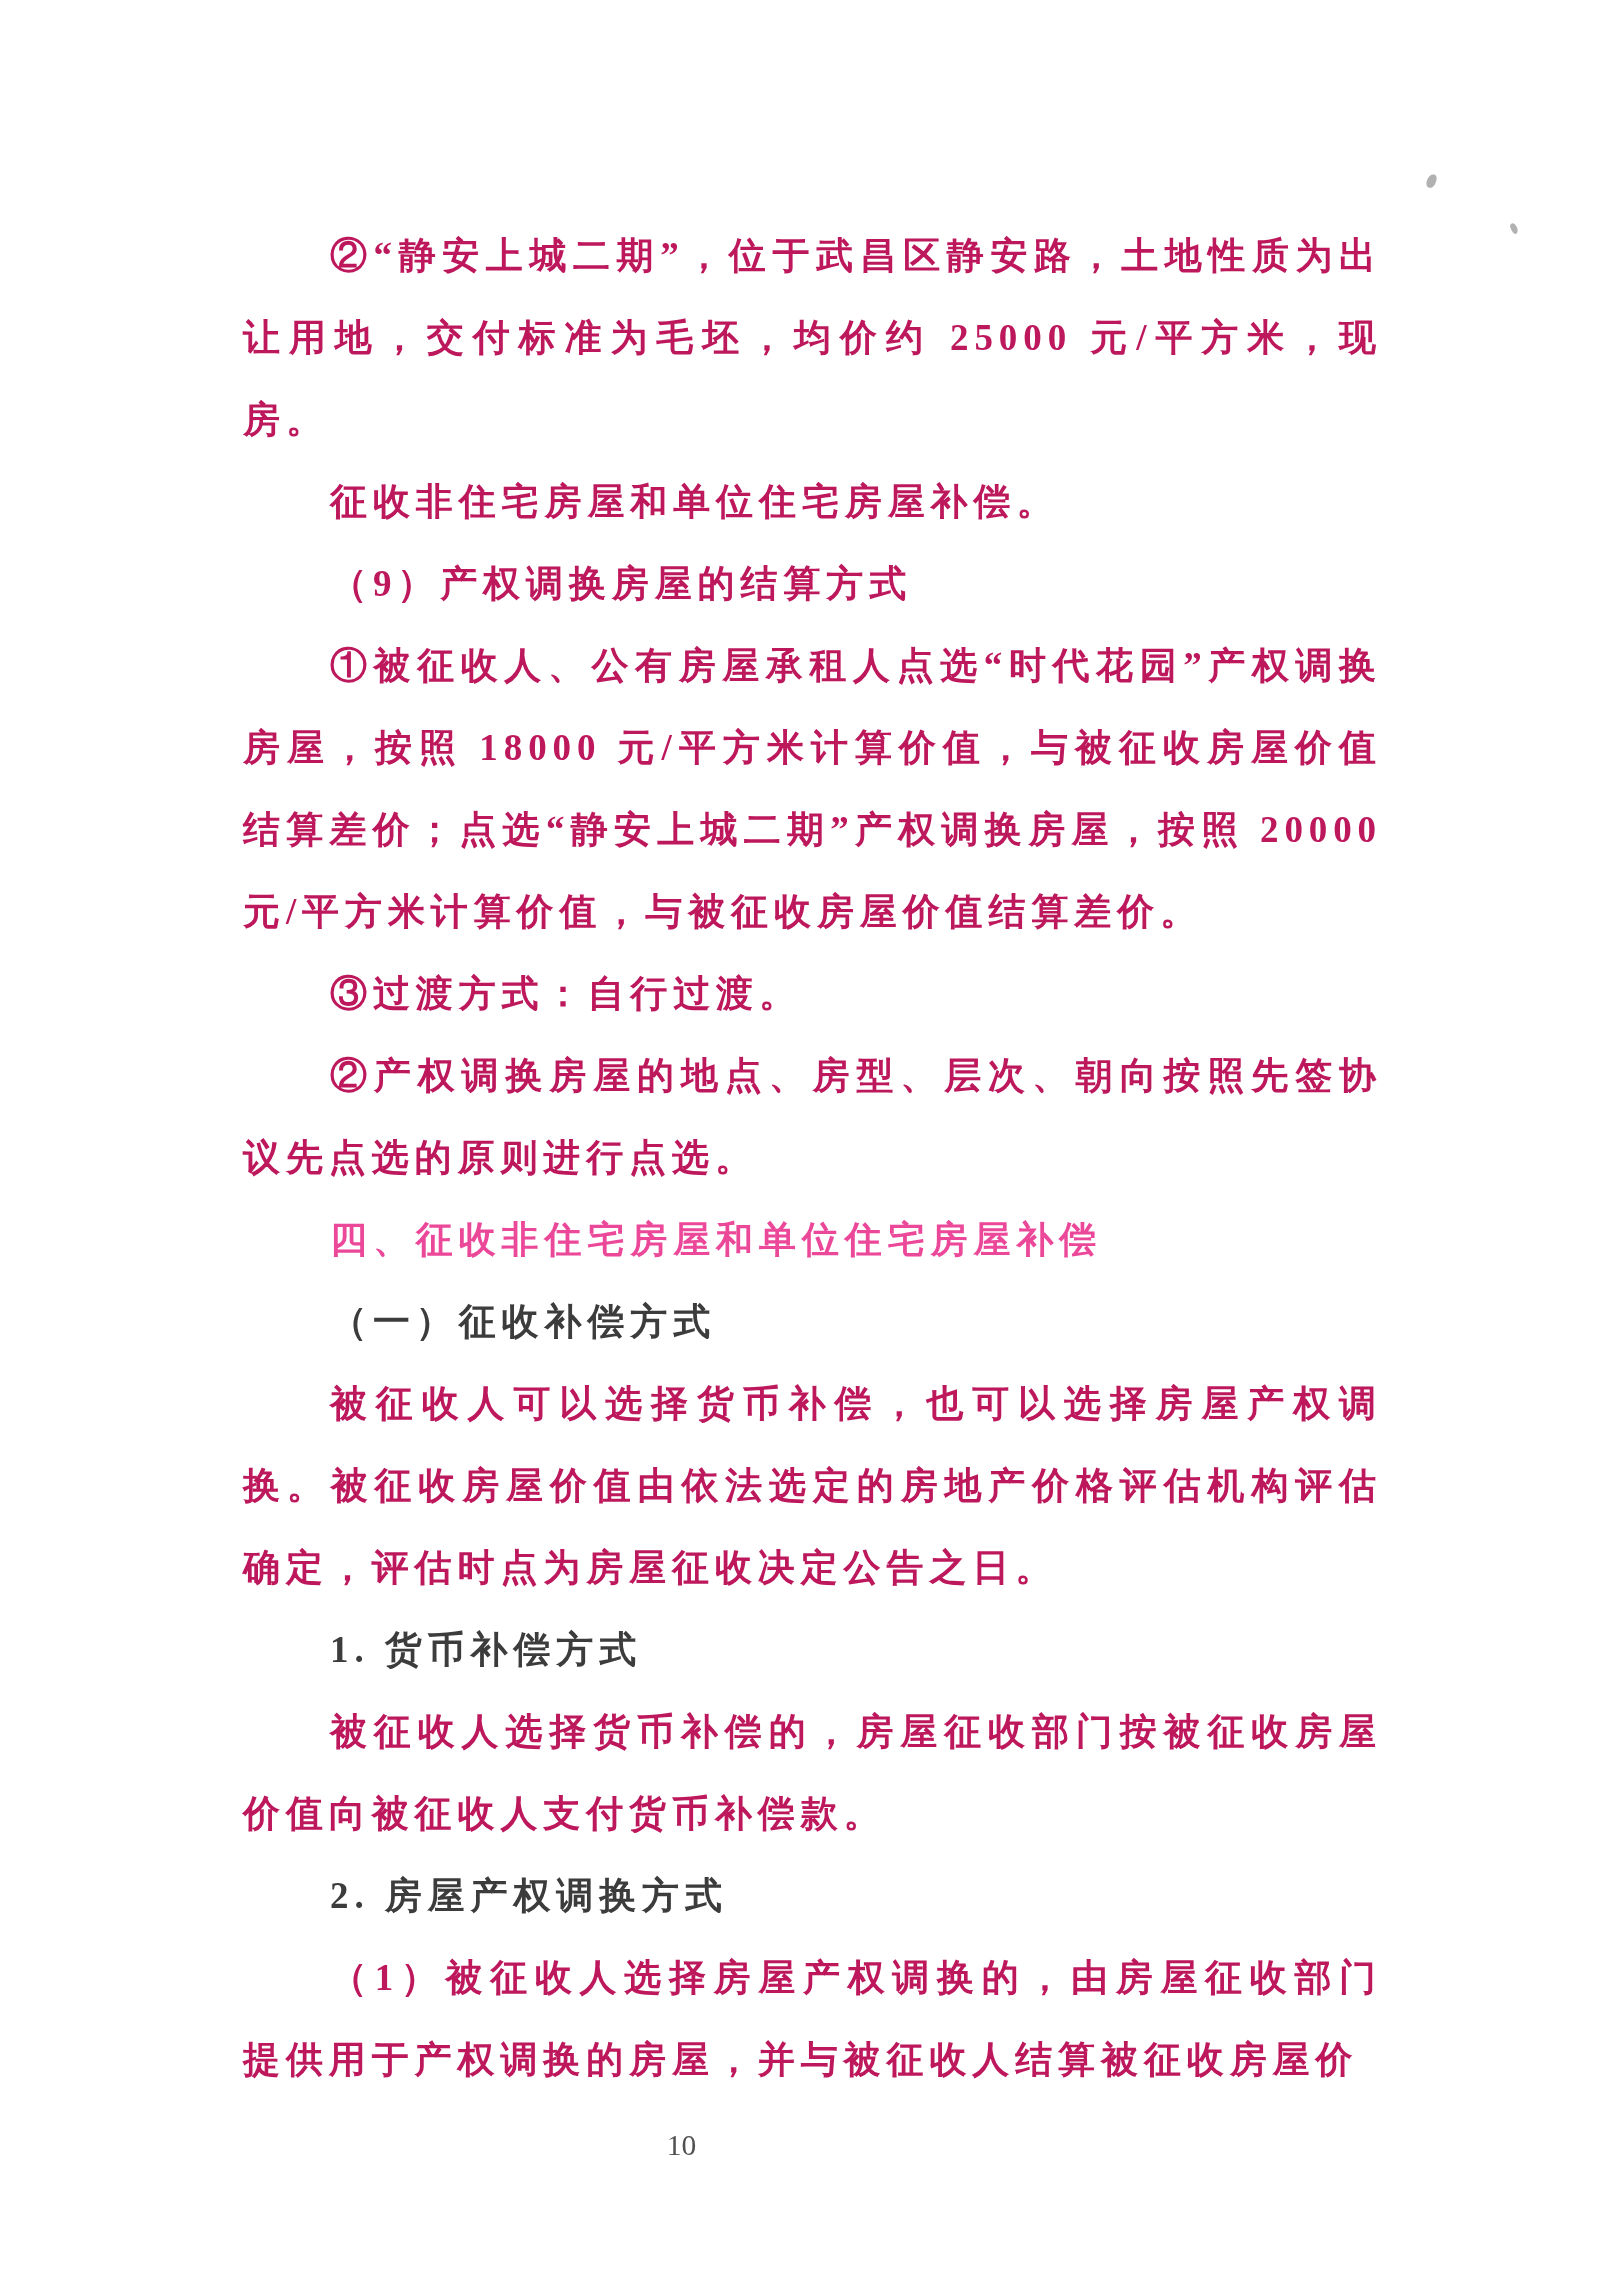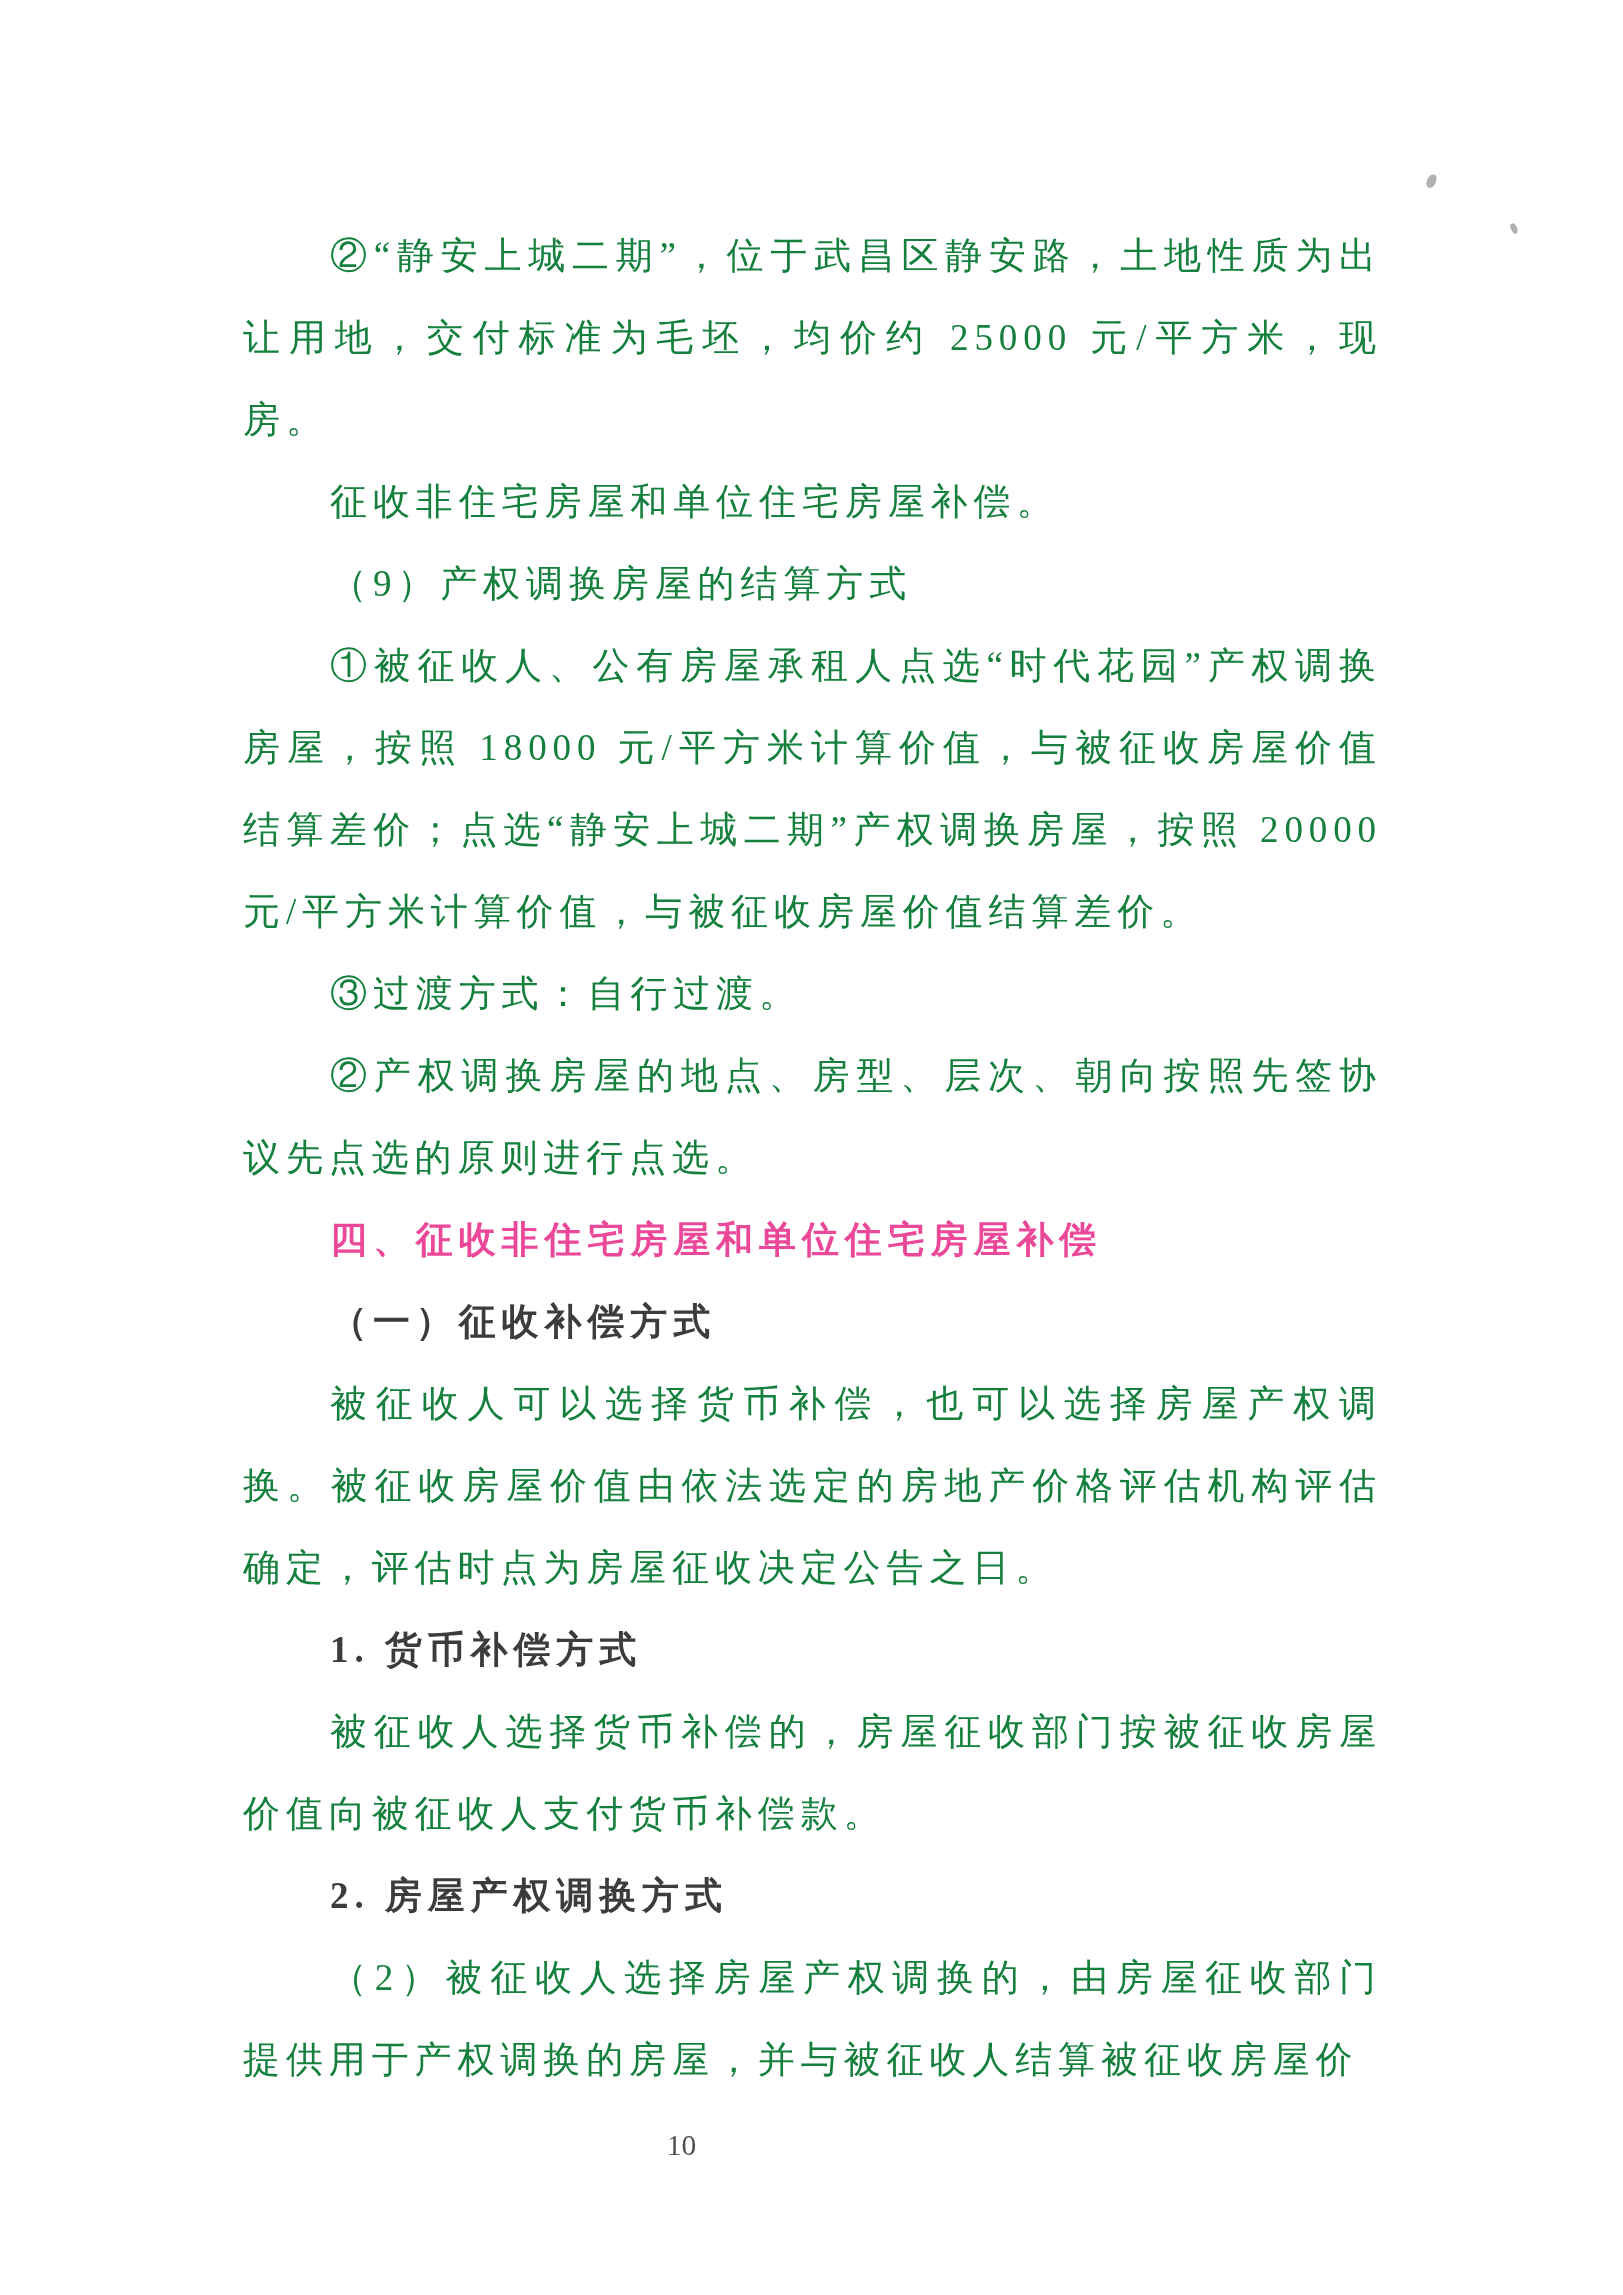--- a/index.html
+++ b/index.html
@@ -23,25 +23,25 @@
     position: absolute;
     left: 243px;
     top: 215px;
     width: 1139px;
   }
 
   .text-block p {
     margin: 0;
     font-size: 37px;
     line-height: 82px;
-    color: #15803d;
+    color: #be185d;
     text-align: justify;
     text-indent: 87px;
     letter-spacing: 5.9px;
-    font-weight: 400;
+    font-weight: 700;
   }
 
   
   p.h-hei {
     font-family: "Liberation Sans", "DejaVu Sans", sans-serif;
     font-weight: 700;
     color: #ec4899;
   }
 
   
@@ -99,19 +99,19 @@
     <p>（9）产权调换房屋的结算方式</p>
     <p>①被征收人、公有房屋承租人点选“时代花园”产权调换房屋，按照 18000 元/平方米计算价值，与被征收房屋价值结算差价；点选“静安上城二期”产权调换房屋，按照 20000 元/平方米计算价值，与被征收房屋价值结算差价。</p>
     <p>③过渡方式：自行过渡。</p>
     <p>②产权调换房屋的地点、房型、层次、朝向按照先签协议先点选的原则进行点选。</p>
     <p class="h-hei">四、征收非住宅房屋和单位住宅房屋补偿</p>
     <p class="h-bold">（一）征收补偿方式</p>
     <p>被征收人可以选择货币补偿，也可以选择房屋产权调换。被征收房屋价值由依法选定的房地产价格评估机构评估确定，评估时点为房屋征收决定公告之日。</p>
     <p class="h-bold">1. 货币补偿方式</p>
     <p>被征收人选择货币补偿的，房屋征收部门按被征收房屋价值向被征收人支付货币补偿款。</p>
     <p class="h-bold">2. 房屋产权调换方式</p>
-    <p>（2）被征收人选择房屋产权调换的，由房屋征收部门提供用于产权调换的房屋，并与被征收人结算被征收房屋价</p>
+    <p>（1）被征收人选择房屋产权调换的，由房屋征收部门提供用于产权调换的房屋，并与被征收人结算被征收房屋价</p>
   </div>
 
   <div class="page-num">10</div>
 
 </div>
 
 
 </body></html>

